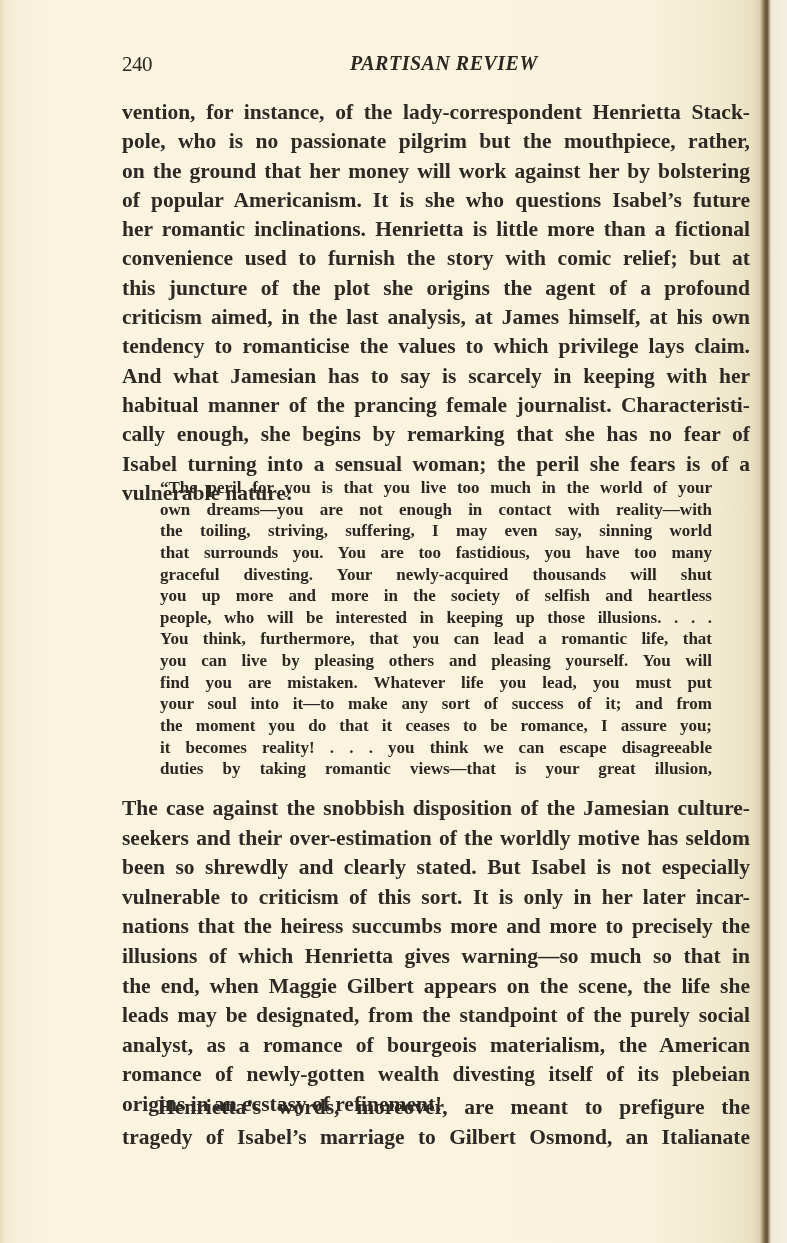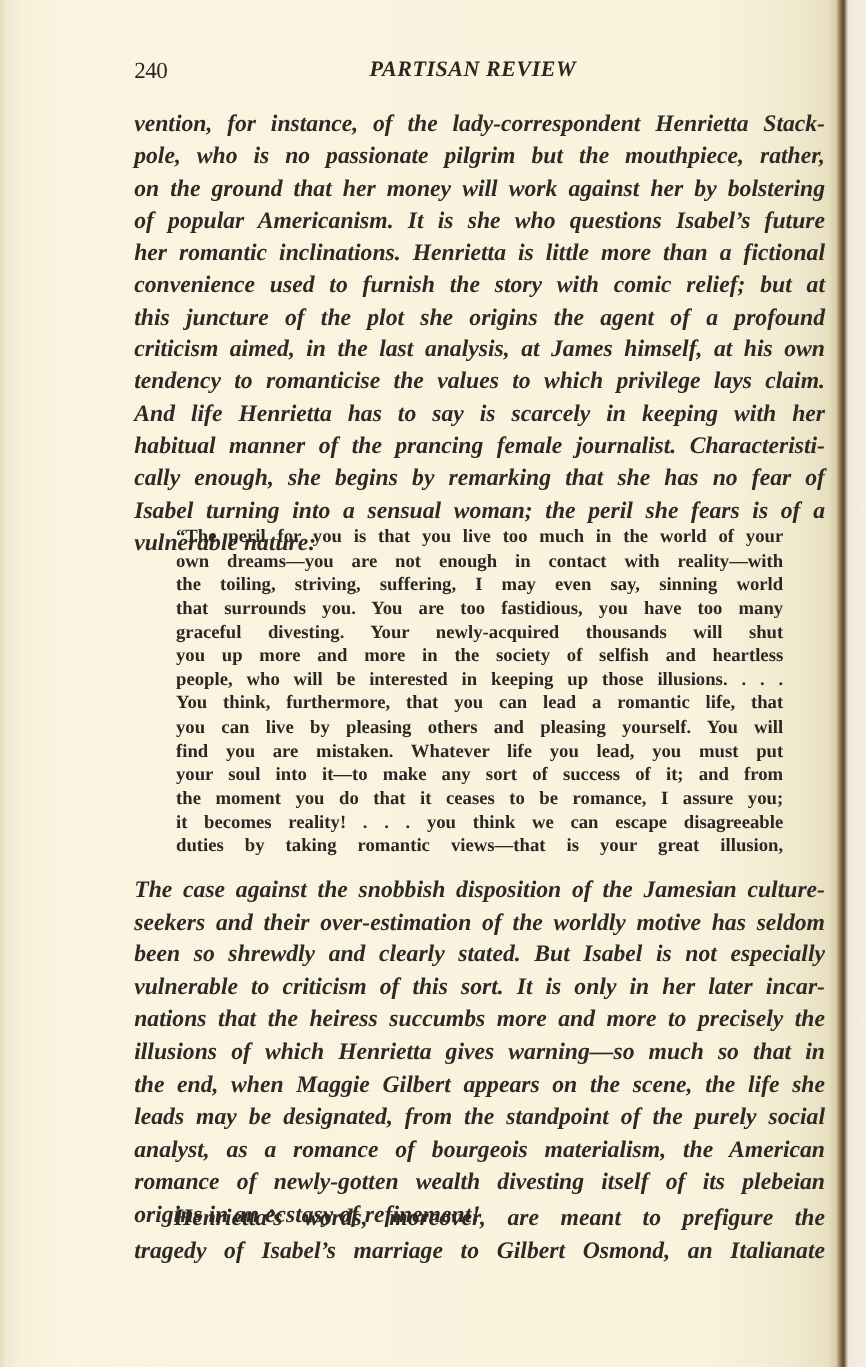--- a/index.html
+++ b/index.html
@@ -38,21 +38,21 @@
     }
     .page-number {
       position: absolute;
       left: 0;
       top: 0;
       font-size: 21px;
       letter-spacing: -0.5px;
     }
     .journal-title {
       position: absolute;
-      left: 214px;
+      left: 228px;
       top: 0;
       font-size: 20px;
       font-style: italic;
       font-weight: bold;
       letter-spacing: 0.5px;
     }
     .body-text {
       position: absolute;
       left: 122px;
       top: 98px;
@@ -96,21 +96,21 @@
     .para3 {
       position: absolute;
       left: 122px;
       top: 1093px;
       width: 628px;
       font-size: 21.5px;
       line-height: 29.6px;
     }
     .para3 .line { height: 29.6px; }
     .indent { padding-left: 36px; }
-    .body-text, .para2, .para3 { font-weight: bold; color: #2d2924; font-style: italic; }
+    .body-text, .para2, .para3 { font-weight: bold; color: #2d2924; }
   </style>
 </head>
 <body>
 
 <div class="page">
   <div class="page-edge"></div>
 
   <div class="running-head">
     <span class="page-number">240</span>
     <span class="journal-title">PARTISAN REVIEW</span>
@@ -119,21 +119,21 @@
   <div class="body-text">
     <span class="line">vention, for instance, of the lady-correspondent Henrietta Stack-</span>
     <span class="line">pole, who is no passionate pilgrim but the mouthpiece, rather,</span>
     <span class="line">on the ground that her money will work against her by bolstering</span>
     <span class="line">of popular Americanism. It is she who questions Isabel’s future</span>
     <span class="line">her romantic inclinations. Henrietta is little more than a fictional</span>
     <span class="line">convenience used to furnish the story with comic relief; but at</span>
     <span class="line">this juncture of the plot she origins the agent of a profound</span>
     <span class="line">criticism aimed, in the last analysis, at James himself, at his own</span>
     <span class="line">tendency to romanticise the values to which privilege lays claim.</span>
-    <span class="line">And life Henrietta has to say is scarcely in keeping with her</span>
+    <span class="line">And what Jamesian has to say is scarcely in keeping with her</span>
     <span class="line">habitual manner of the prancing female journalist. Characteristi-</span>
     <span class="line">cally enough, she begins by remarking that she has no fear of</span>
     <span class="line">Isabel turning into a sensual woman; the peril she fears is of a</span>
     <span class="line last">vulnerable nature:</span>
   </div>
 
   <div class="quote">
     <span class="line">“The peril for you is that you live too much in the world of your</span>
     <span class="line">own dreams—you are not enough in contact with reality—with</span>
     <span class="line">the toiling, striving, suffering, I may even say, sinning world</span>

